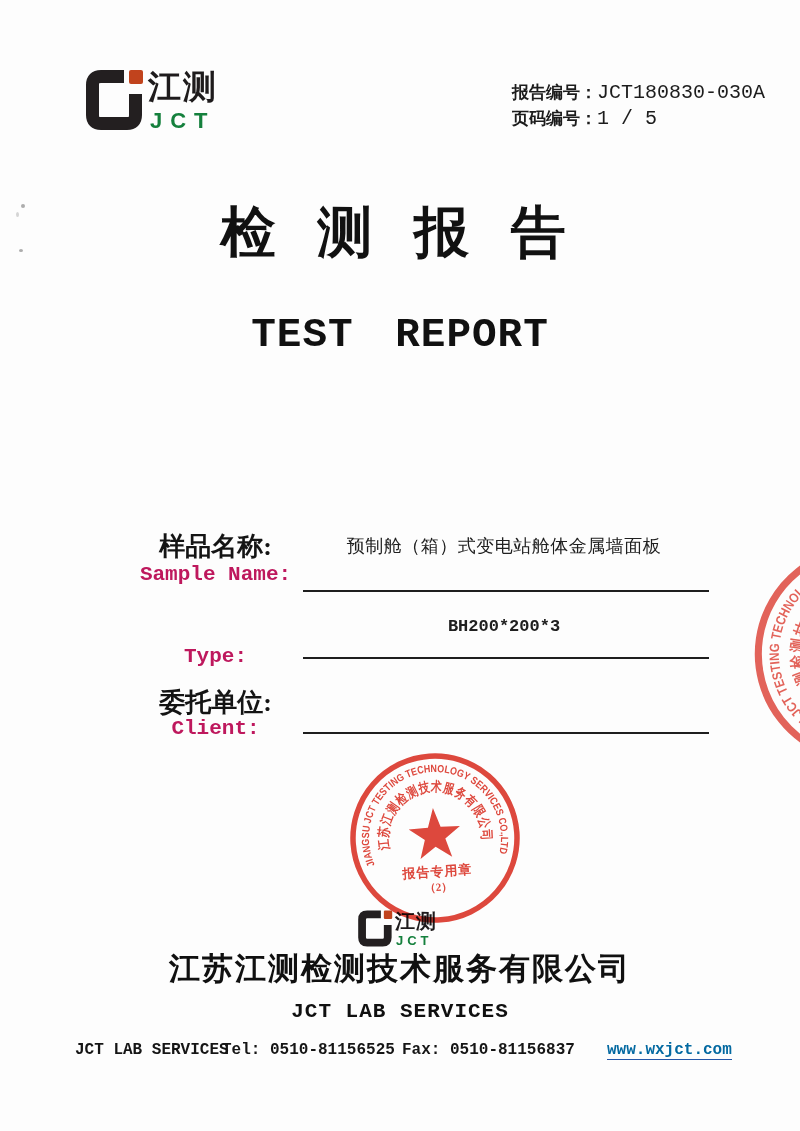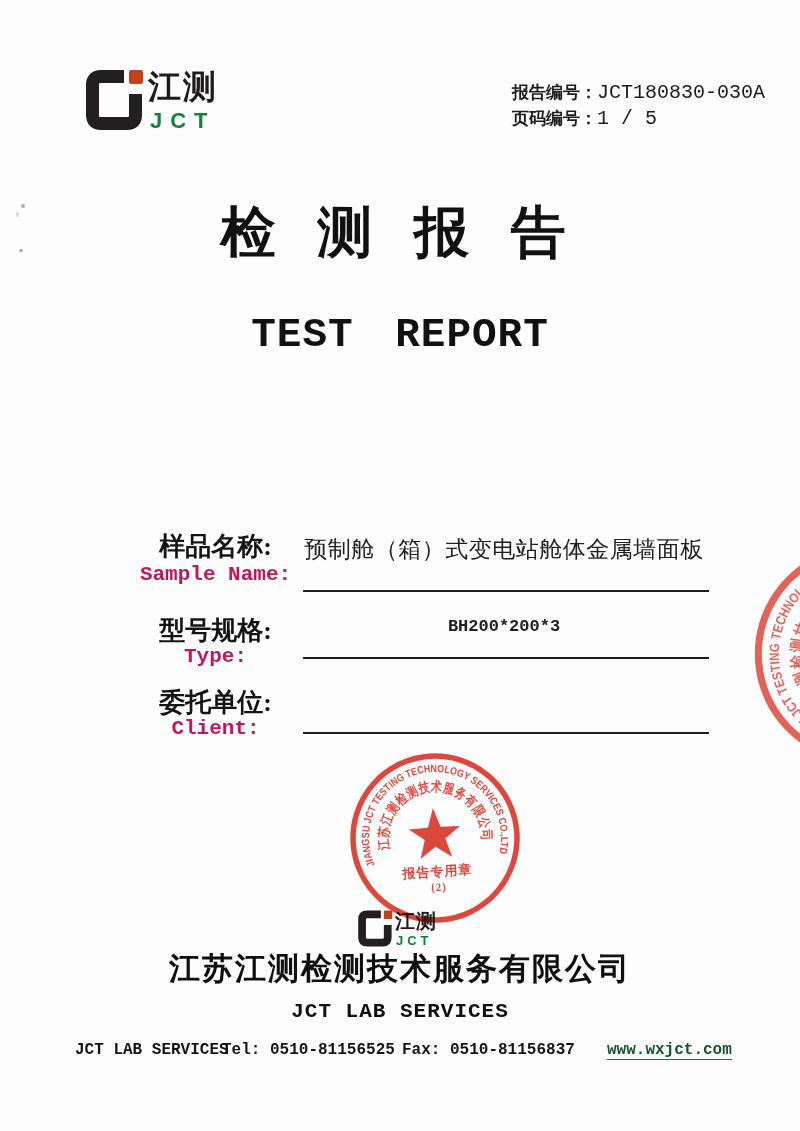--- a/index.html
+++ b/index.html
@@ -36,21 +36,21 @@
   
   .title-cn{left:0;top:196px;width:100%;text-align:center;font-size:55px;font-weight:700;
             letter-spacing:14px;color:#111;}
   .title-en{left:0;top:276px;width:100%;text-align:center;font-size:41px;font-weight:700;
             word-spacing:16px;letter-spacing:1px;color:#111;margin-top:36px;}
 
   
   .f-label-cn{left:133px;width:165px;text-align:center;font-size:26px;font-weight:700;color:#141414;}
   .f-label-en{left:123px;width:185px;text-align:center;font-size:21px;font-weight:700;color:#be185d;}
   .f-value{left:298px;width:412px;text-align:center;color:#202020;}
-  .f-value-cn{font-size:23px;letter-spacing:0.5px;font-family:Liberation Mono, monospace;}
+  .f-value-cn{font-size:18px;letter-spacing:0.5px;font-family:Liberation Mono, monospace;}
   .f-value-mono{font-size:17px;font-weight:700;}
   .f-line{left:303px;width:406px;height:2px;background:#1e1e1e;}
 
   
   .seal{position:absolute;mix-blend-mode:multiply;}
   .seal-center{left:345px;top:748px;width:180px;height:180px;opacity:.92;transform:rotate(-4deg);}
   .seal-right{left:748px;top:538px;width:232px;height:232px;opacity:.78;transform:rotate(-60deg);}
   .seal text{fill:#dd382c;}
   .seal-ring-text{font-family:"Liberation Sans","DejaVu Sans",sans-serif;font-size:10.5px;font-weight:700;}
   .seal-arc-text{font-family:"Liberation Serif",serif;font-size:13.5px;font-weight:700;letter-spacing:1px;}
@@ -62,21 +62,21 @@
               letter-spacing:2px;color:#101010;}
   .company-en{left:0;top:1000px;width:100%;text-align:center;font-size:21px;font-weight:700;
               letter-spacing:1px;color:#101010;}
 
   
   .footer{left:0;top:1041px;width:100%;height:22px;font-size:16px;font-weight:700;color:#151515;}
   .footer .item{position:absolute;white-space:nowrap;}
   .ft-lab{left:75px;}
   .ft-tel{left:222px;}
   .ft-fax{left:402px;}
-  .ft-web{left:607px;color:#14532d;border-bottom:1.5px solid #2456a8;text-decoration:none;cursor:pointer;}
+  .ft-web{left:607px;color:#0369a1;border-bottom:1.5px solid #2456a8;text-decoration:none;cursor:pointer;}
 
   
   .speck{position:absolute;background:#8a8a8a;border-radius:50%;opacity:.7;}
 </style>
 </head>
 <body>
 
 <div id="page">
 
   <div class="logo logo-top">
@@ -96,21 +96,20 @@
   </div>
 
   <div class="abs title-cn">检 测 报 告</div>
   <div class="abs title-en mono">TEST REPORT</div>
 
   <div class="abs f-label-cn" style="top:529px;">样品名称:</div>
   <div class="abs f-label-en mono" style="top:563px;">Sample Name:</div>
   <div class="abs f-value f-value-cn" style="top:534px;">预制舱（箱）式变电站舱体金属墙面板</div>
   <div class="abs f-line" style="top:590px;"></div>
 
-  <div class="abs f-label-cn" style="top:613px;">型号规格:</div>
   <div class="abs f-label-en mono" style="top:645px;">Type:</div>
   <div class="abs f-value f-value-mono mono" style="top:617px;">BH200*200*3</div>
   <div class="abs f-line" style="top:657px;"></div>
 
   <div class="abs f-label-cn" style="top:685px;">委托单位:</div>
   <div class="abs f-label-en mono" style="top:717px;">Client:</div>
   <div class="abs f-line" style="top:732px;"></div>
 
   <div class="logo logo-bottom">
     <svg class="logo-mark" viewBox="0 0 62 64">

